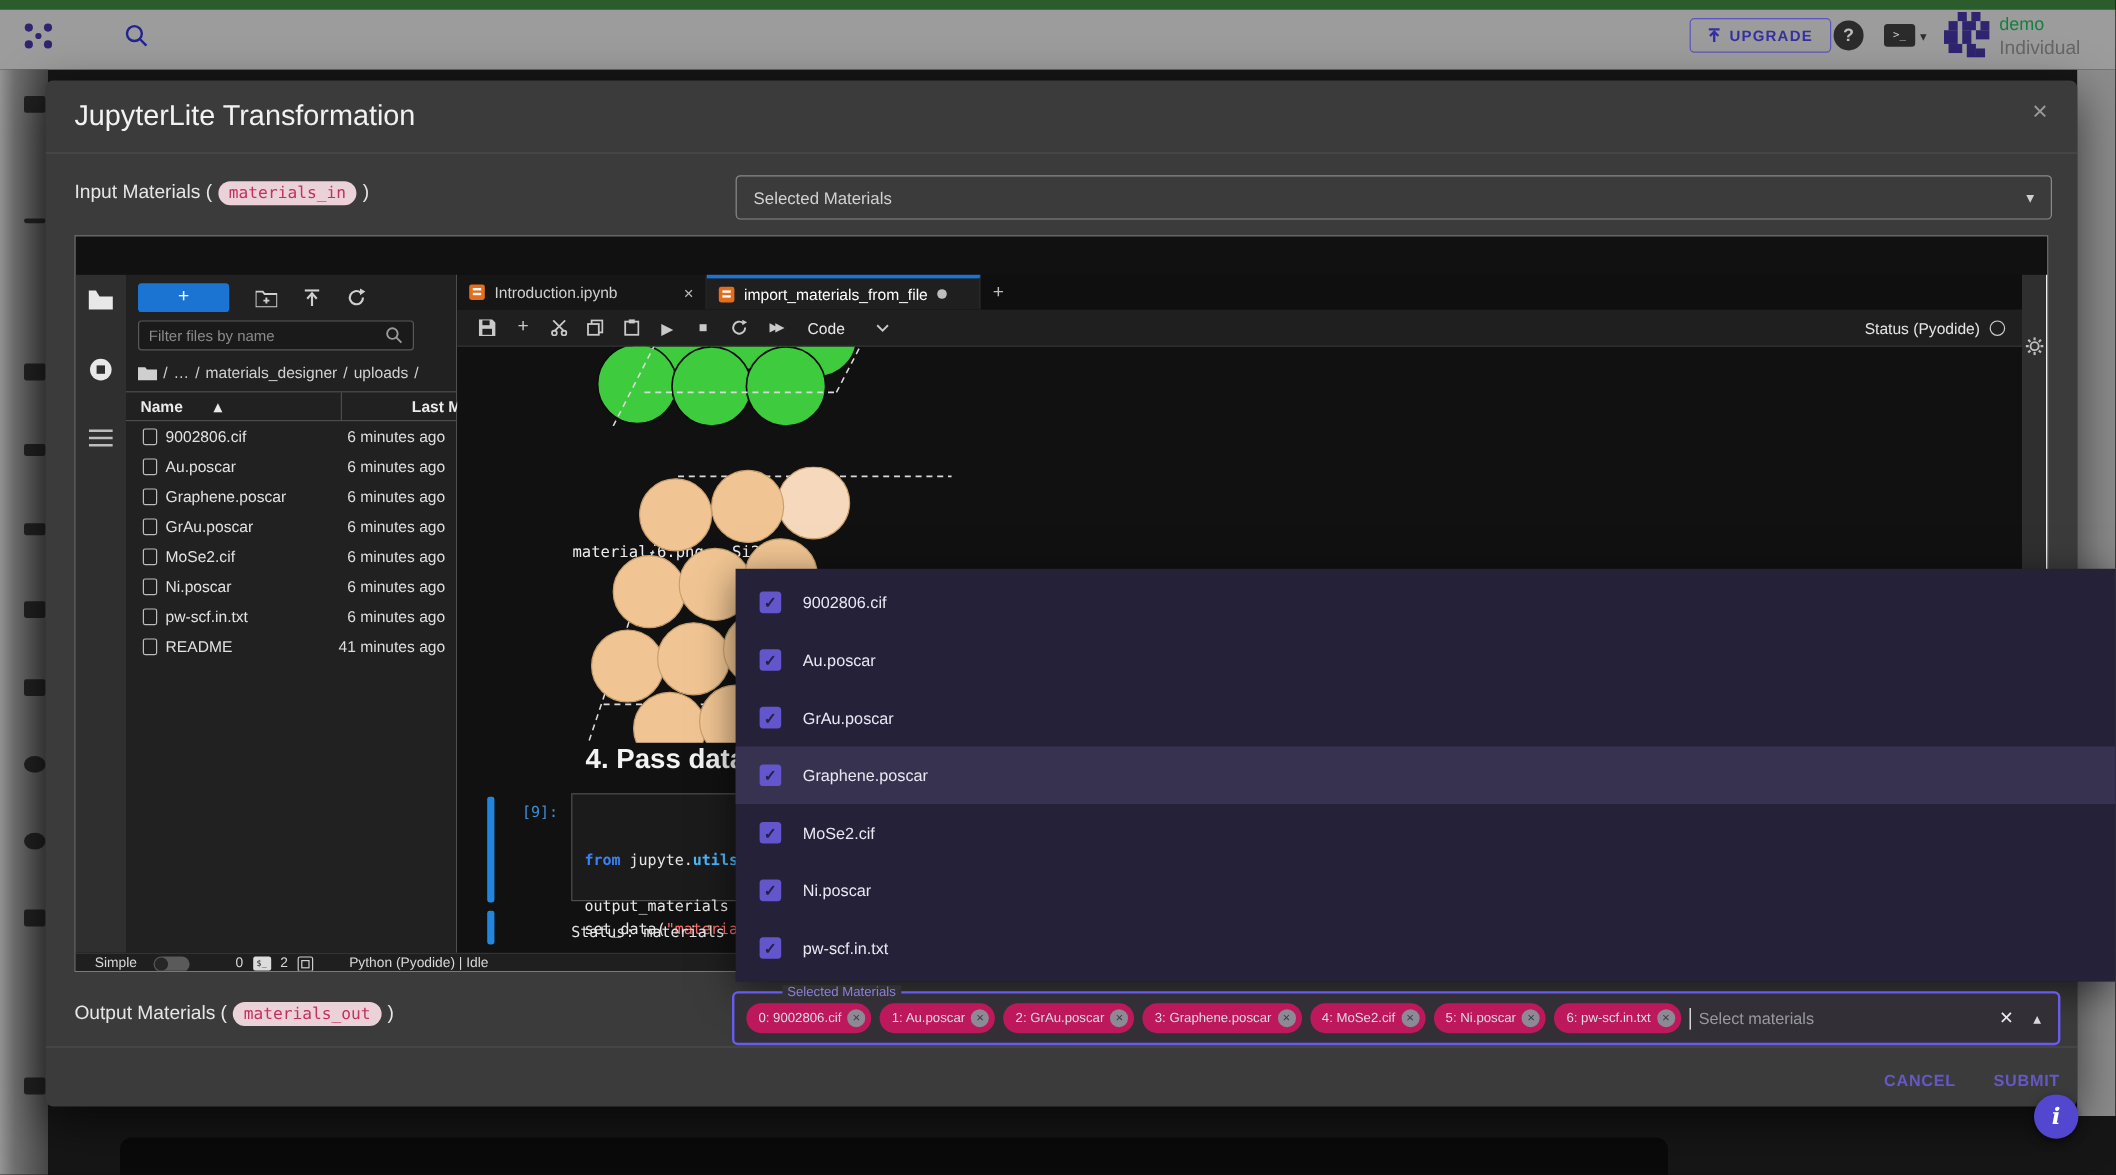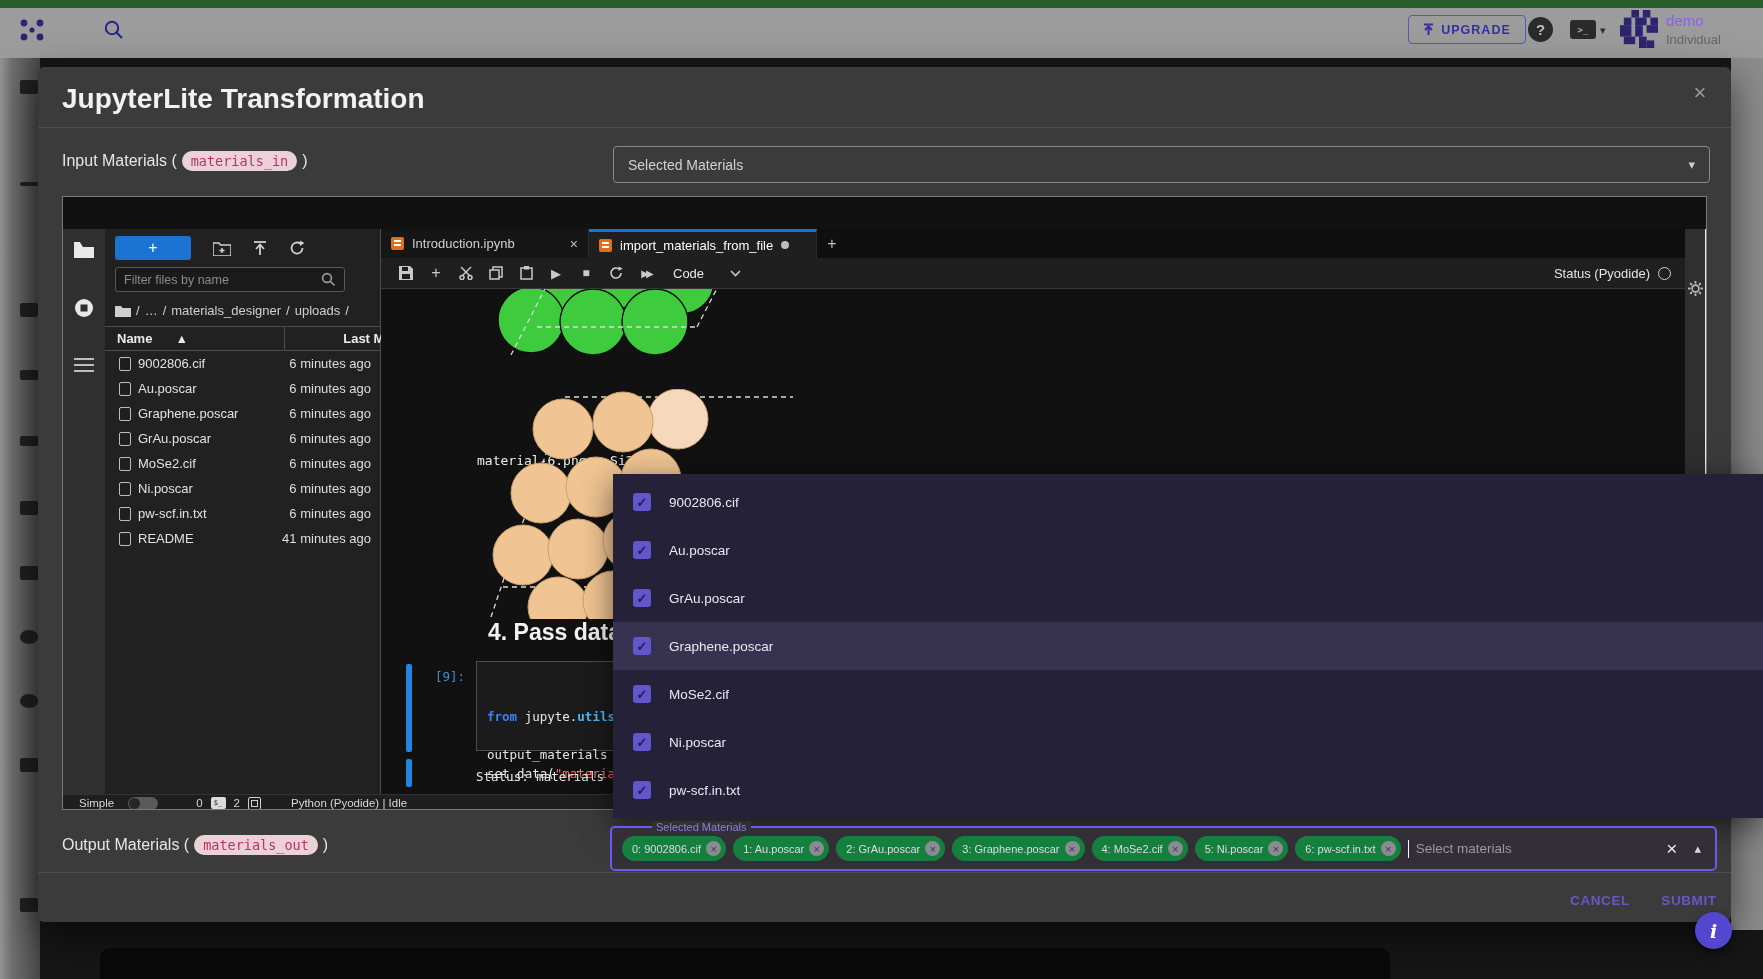--- a/index.html
+++ b/index.html
@@ -16,34 +16,34 @@
      border-radius:4px; color:#35309f; font-size:12.5px; font-weight:bold; letter-spacing:1px;
      display:flex; align-items:center; justify-content:center; gap:7px; }
   .help-circle { left:1528px; top:17px; width:25px; height:25px; border-radius:50%;
      background:#2b2b2b; color:#bdbdbd; font-size:15px; font-weight:bold;
      display:flex; align-items:center; justify-content:center; }
   .termbox { left:1570px; top:20px; width:26px; height:19px; background:#2b2b2b; border-radius:3px;
      color:#cfcfcf; font-family:"DejaVu Sans Mono",monospace; font-size:9px;
      display:flex; align-items:center; justify-content:center; }
   .termcaret { left:1600px; top:24px; color:#2e2e2e; font-size:11px; }
   .avatar { left:1620px; top:10px; width:38px; height:38px; }
-  .uname { left:1666px; top:12px; color:#8b5cf6; font-size:15px; }
-  .uplan { left:1666px; top:32px; color:#666; font-size:13px; }
+  .uname { left:1666px; top:12px; color:#15803d; font-size:15px; }
+  .uplan { left:1666px; top:32px; color:#666; font-size:16px; }
   .appside { left:0; top:58px; width:40px; height:921px;
      background:linear-gradient(90deg,#949494,#6f6f6f 30%,#474747); }
   .appside .blob { position:absolute; left:20px; width:18px; height:14px; background:#161616;
      border-radius:2px; opacity:.85; }
   .botblack { left:100px; top:948px; width:1290px; height:31px; background:#0a0a0a;
      border-radius:10px 10px 0 0; }
   .rightedge { left:1731px; top:58px; width:32px; height:872px; background:#8c8c8c; }
 
   
   #modal { position:absolute; left:38px; top:67px; width:1693px; height:855px; background:#3b3b3b;
      border-radius:6px; box-shadow:0 12px 40px rgba(0,0,0,.6); z-index:5; }
-  .m-title { left:24px; top:16px; font-size:28px; font-weight:700; color:#f2f2f2; }
+  .m-title { left:24px; top:16px; font-size:24px; font-weight:400; color:#f2f2f2; }
   .m-close { left:1648px; top:12px; width:28px; height:28px; color:#9a9a9a; font-size:22px;
      display:flex; align-items:center; justify-content:center; }
   .m-div { left:0; width:1693px; height:1px; background:#4d4d4d; }
   .iolabel { font-size:16px; color:#e6e6e6; display:flex; align-items:center; gap:2px; }
   .codechip { font-family:"DejaVu Sans Mono",monospace; font-size:13.5px; color:#c2305f;
      background:#ead2d8; border-radius:11px; padding:2px 9px; margin:0 3px; }
   .topselect { left:575px; top:79px; width:1097px; height:37px; border:1px solid #8a8a8a;
      border-radius:4px; display:flex; align-items:center; padding:0 14px; color:#d2d2d2;
      font-size:14px; }
   .topselect .caret { margin-left:auto; color:#cfcfcf; font-size:13px; }
@@ -145,21 +145,21 @@
   .cbx { width:18px; height:18px; background:#6355cb; border-radius:3px; color:#241f47;
      font-size:13px; font-weight:bold; display:flex; align-items:center; justify-content:center; }
   .olabel { color:#e9e8f2; font-size:13.5px; }
 
   
   #mselect { position:absolute; left:610px; top:826px; width:1107px; height:45px; background:#323036;
      border:2px solid #675ced; border-radius:5px; z-index:21; display:flex; align-items:center;
      gap:7px; padding:0 10px; }
   .mlabel { position:absolute; left:40px; top:-7px; font-size:11px; color:#8a80d8; background:#323036;
      padding:0 4px; z-index:22; }
-  .chip { height:25px; background:#15803d; border-radius:13px; display:flex; align-items:center;
+  .chip { height:25px; background:#be185d; border-radius:13px; display:flex; align-items:center;
      gap:5px; padding:0 5px 0 10px; flex:none; }
   .chiptext { font-size:11px; color:#dcdce2; white-space:nowrap; }
   .chipdel { width:15px; height:15px; border-radius:50%; background:#8c8a94; color:#3a3842;
      font-size:11px; display:flex; align-items:center; justify-content:center; }
   .caretline { width:1px; height:18px; background:#fff; }
   #mselect input { flex:1; min-width:120px; background:transparent; border:none; outline:none;
      color:#e8e8e8; font-size:13.5px; }
   #mselect input::placeholder { color:#9a98a2; }
   .sel-clear { color:#ececec; font-size:19px; padding:0 10px; }
   .sel-caret { color:#d8d8d8; font-size:13px; padding-right:4px; }

